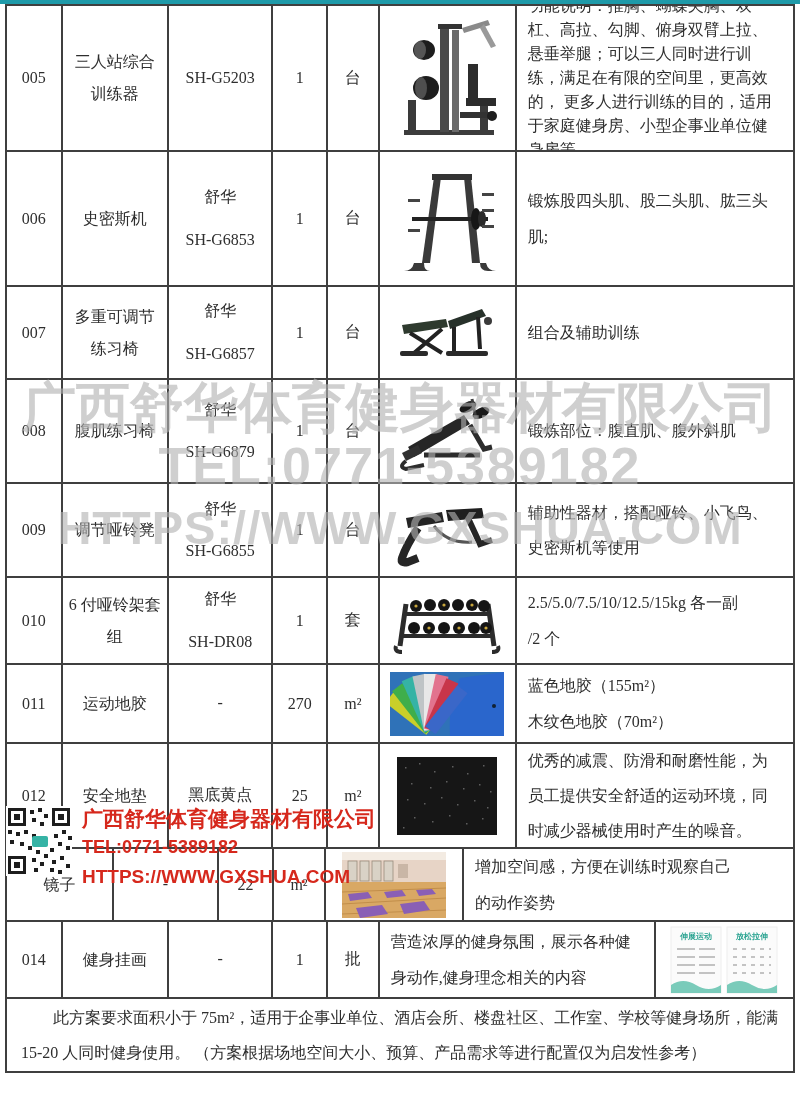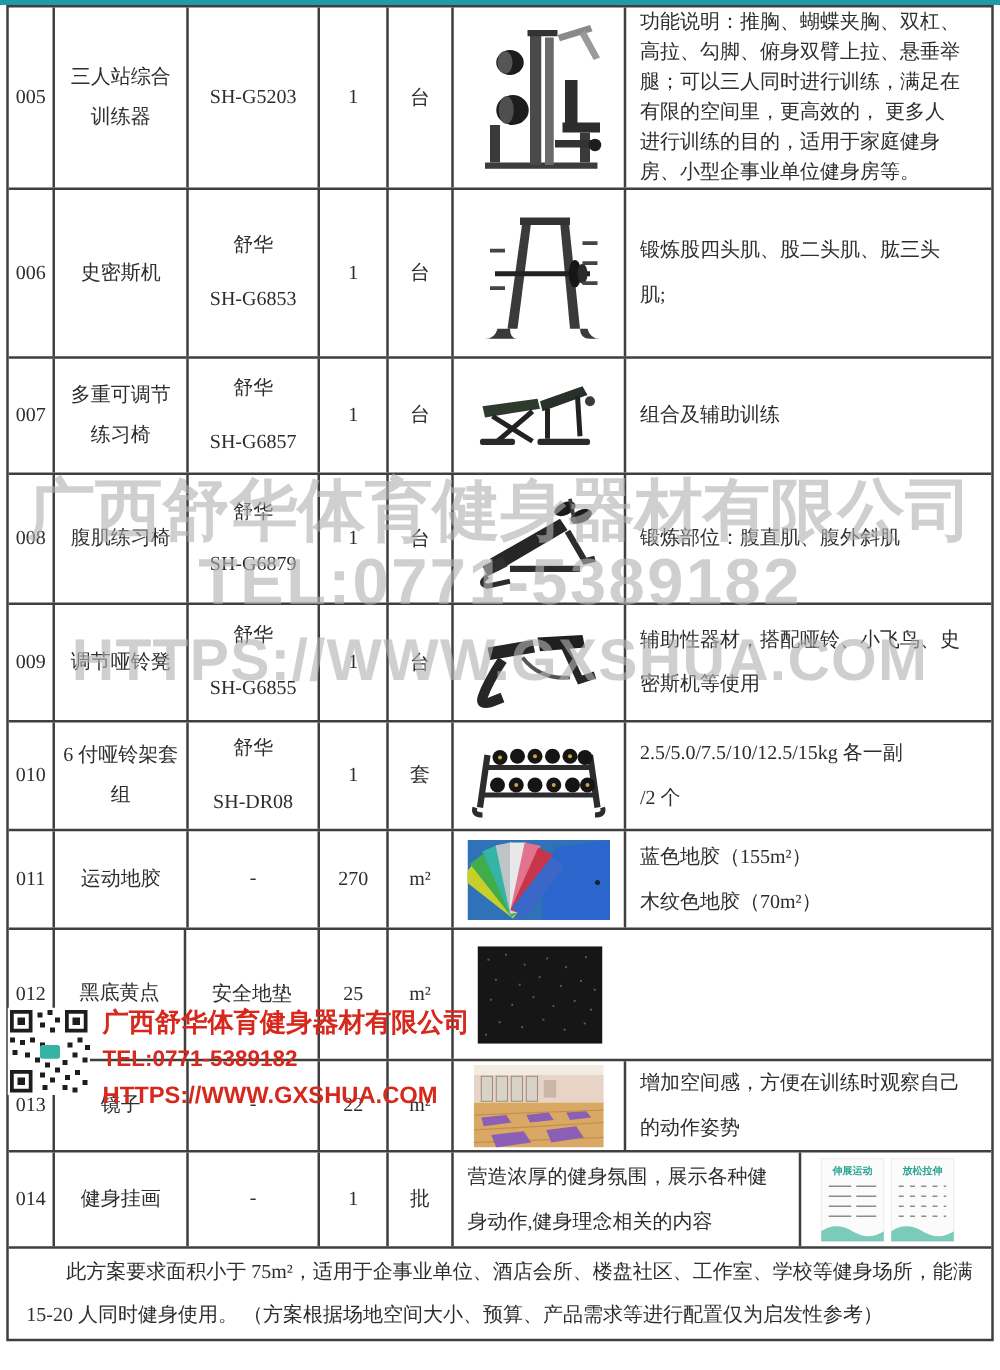--- a/index.html
+++ b/index.html
@@ -13,21 +13,21 @@
     border:2px solid #3f3f3f;box-sizing:border-box;background:transparent;
   }
   .row{display:flex;border-bottom:2px solid #3f3f3f;box-sizing:border-box;}
   .row.last{border-bottom:none;}
   .c{
     border-right:2px solid #3f3f3f;box-sizing:border-box;
     display:flex;flex-direction:column;align-items:center;justify-content:center;
     font-size:16px;overflow:hidden;
   }
   .c:last-child{border-right:none;}
-  .col-no{width:37px;}
+  .col-no{width:56px;}
   .col-name{width:107px;text-align:center;line-height:2;padding:16px 6px;}
   .col-model{width:105px;text-align:center;line-height:1.4;gap:20px;padding:0 4px;}
   .col-qty{width:55px;}
   .col-unit{width:52px;}
   .col-img{width:138px;}
   .col-desc{width:278px;align-items:flex-start;text-align:left;padding:0 11px;line-height:2.2;}
   .col-desc.compact{line-height:1.5;border-radius:27px;}
   .r005{height:146px;}.r006{height:135px;}.r007{height:93px;}.r008{height:104px;}
   .r009{height:94px;}.r010{height:87px;}.r011{height:79px;}.r012{height:105px;}
   .r013{height:73px;}.r014{height:75px;}
@@ -270,24 +270,24 @@
         </svg>
       </div>
       <div class="c col-desc">
         <div>蓝色地胶（155m²）</div>
         <div>木纹色地胶（70m²）</div>
       </div>
     </div>
 
     <div class="row r012">
       <div class="c col-no">012</div>
+      <div class="c col-name">安全地垫</div>
       <div class="c col-model">
         <div>黑底黄点</div>
       </div>
-      <div class="c col-name">安全地垫</div>
       <div class="c col-qty">25</div>
       <div class="c col-unit">m²</div>
       <div class="c col-img">
         <svg width="100" height="78" viewBox="0 0 100 78">
           <rect x="0" y="0" width="100" height="78" fill="#161616"></rect>
           <g fill="#9a9a9a" opacity="0.55">
             <rect x="8" y="10" width="1.5" height="1.5"></rect>
               <rect x="22" y="6" width="1.5" height="1.5"></rect>
             <rect x="37" y="14" width="1.5" height="1.5"></rect>
               <rect x="55" y="9" width="1.5" height="1.5"></rect>
@@ -307,24 +307,26 @@
               <rect x="90" y="50" width="1.5" height="1.5"></rect>
             <rect x="17" y="60" width="1.5" height="1.5"></rect>
               <rect x="35" y="64" width="1.5" height="1.5"></rect>
             <rect x="52" y="58" width="1.5" height="1.5"></rect>
               <rect x="69" y="66" width="1.5" height="1.5"></rect>
             <rect x="85" y="61" width="1.5" height="1.5"></rect>
               <rect x="6" y="70" width="1.5" height="1.5"></rect>
           </g>
         </svg>
       </div>
+      <div class="c col-desc">
+        <div>优秀的减震、防滑和耐磨性能，为员工提供安全舒适的运动环境，同时减少器械使用时产生的噪音。</div>
+      </div>
     </div>
 
     <div class="row r013">
-      <div class="c col-no">013</div>
       <div class="c col-name">镜子</div>
       <div class="c col-model">
         <div>-</div>
       </div>
       <div class="c col-qty">22</div>
       <div class="c col-unit">m²</div>
       <div class="c col-img">
         <svg width="104" height="66" viewBox="0 0 104 66">
           <rect x="0" y="0" width="104" height="8" fill="#f3ebe2"></rect>
           <rect x="0" y="8" width="104" height="22" fill="#e7d4c6"></rect>

